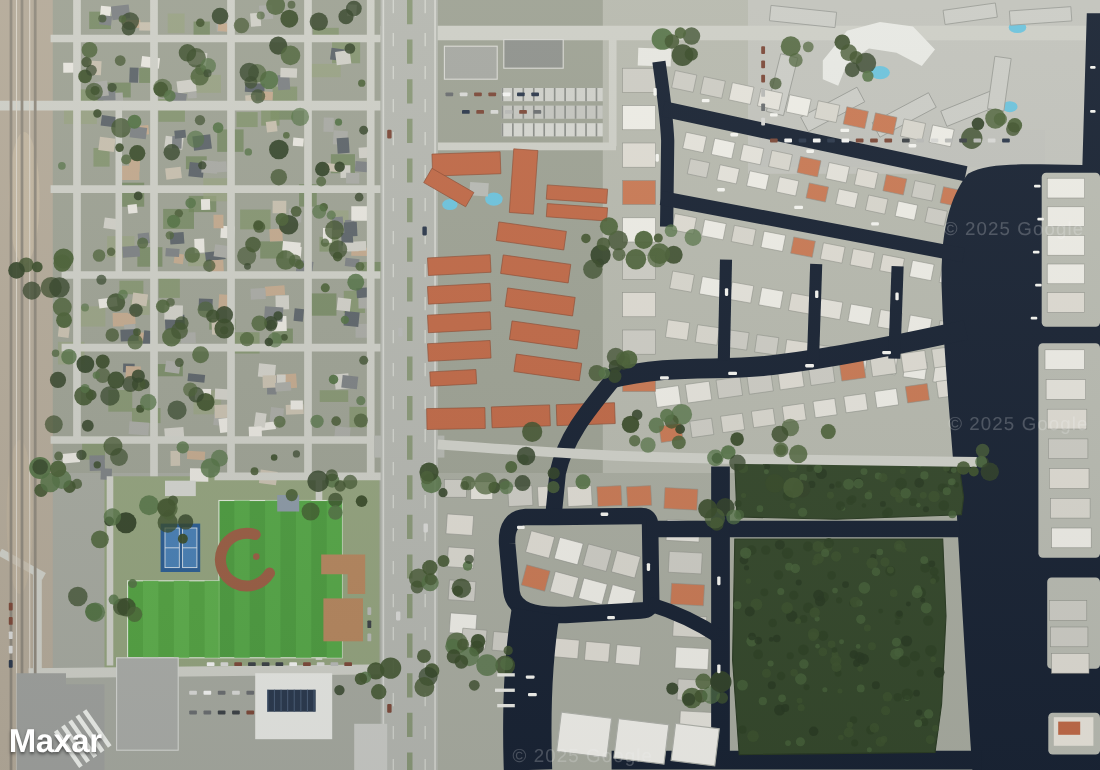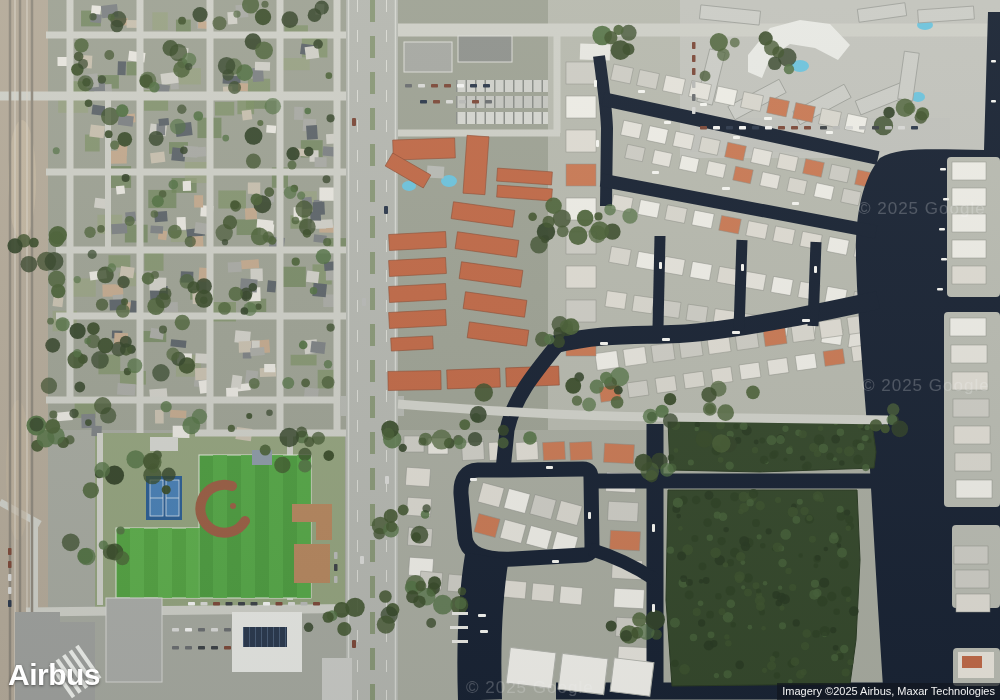--- a/index.html
+++ b/index.html
@@ -1244,15 +1244,14 @@
 
     <g>
       <text x="858" y="214" class="wm">© 2025 Google</text>
       <text x="862" y="391" class="wm">© 2025 Google</text>
       <text x="466" y="693" class="wm">© 2025 Google</text>
     </g>
   </svg>
 
   <div class="tint"></div>
 
-  <div class="logo">Airbus</div>
-  <div class="attribution">Imagery ©2025 Airbus, Maxar Technologies</div>
+  <div class="logo">Maxar</div>
 </div>
 
 </body></html>

